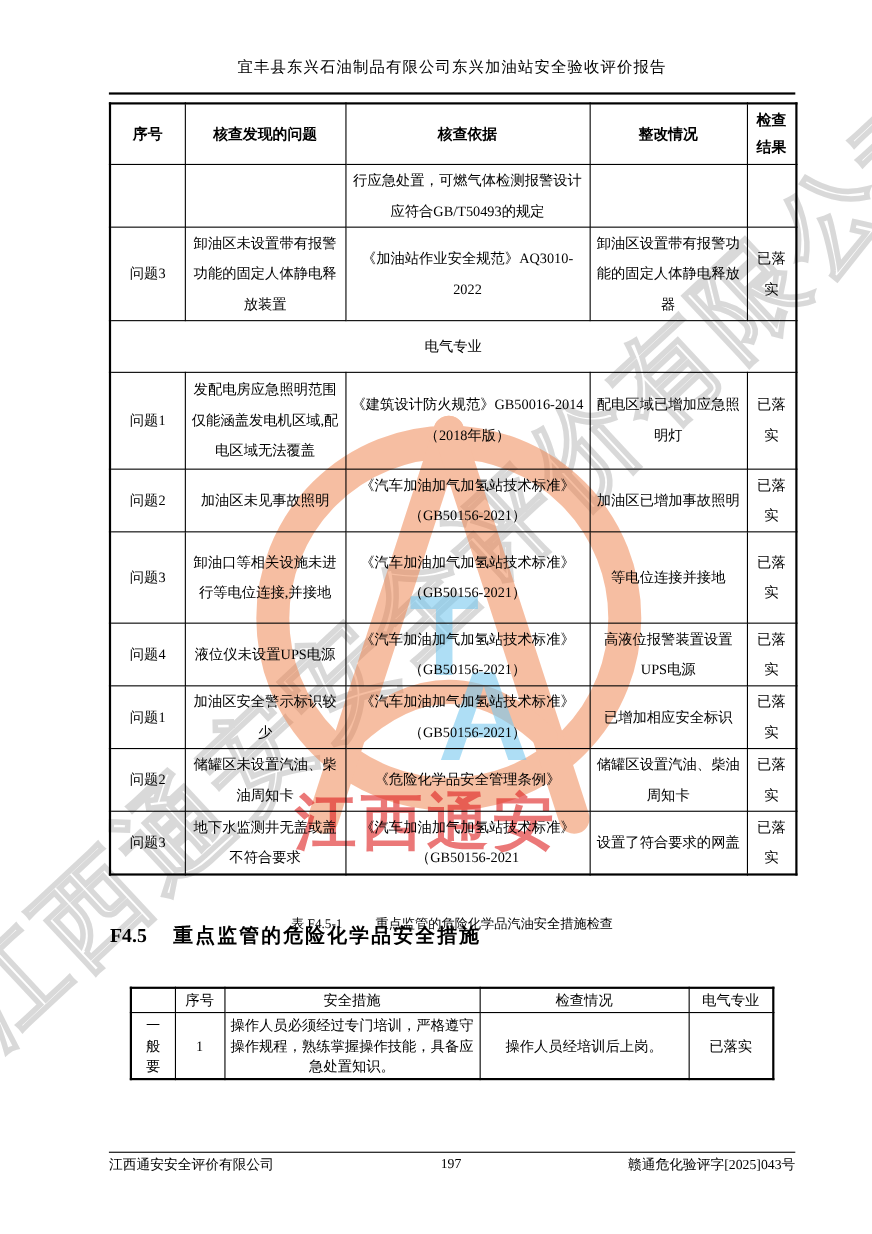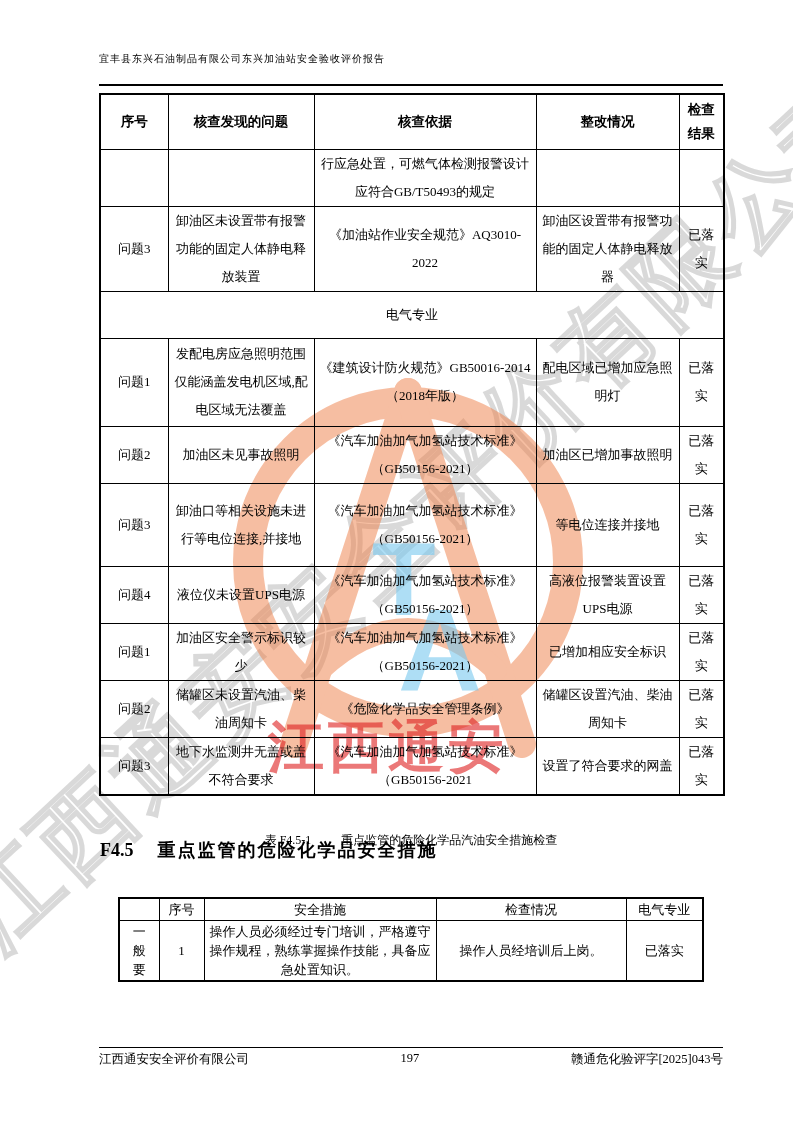--- a/index.html
+++ b/index.html
@@ -34,21 +34,21 @@
   }
   .wm-red{
     position:absolute;left:268px;top:710px;
     font-size:56px;font-weight:bold;letter-spacing:4px;
     color:rgba(222,30,30,0.60);white-space:nowrap;
   }
   
   .content{position:absolute;inset:0;z-index:1;}
   .doc-header{
     position:absolute;left:99px;top:52px;width:624px;
-    text-align:left;font-size:10px;letter-spacing:1px;
+    text-align:center;font-size:14px;letter-spacing:1px;
   }
   .doc-header-rule{position:absolute;left:99px;top:84px;width:624px;height:2px;background:#000;}
 
   table{table-layout:fixed;border-collapse:collapse;background:transparent;}
   .t1{position:absolute;left:99px;top:93px;width:624px;border:2px solid #000;}
   .t1 td,.t1 th{
     border:1px solid #000;vertical-align:middle;text-align:center;
     font-size:13px;line-height:28px;padding:0 4px;font-weight:normal;
     word-break:break-word;
   }

